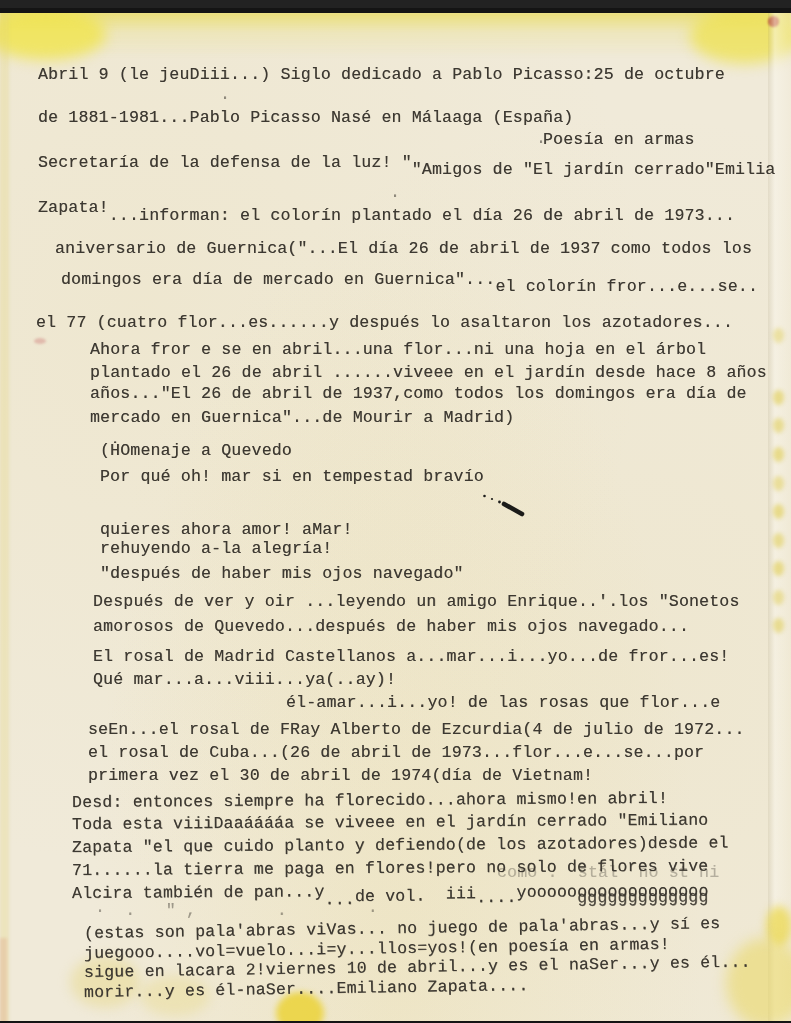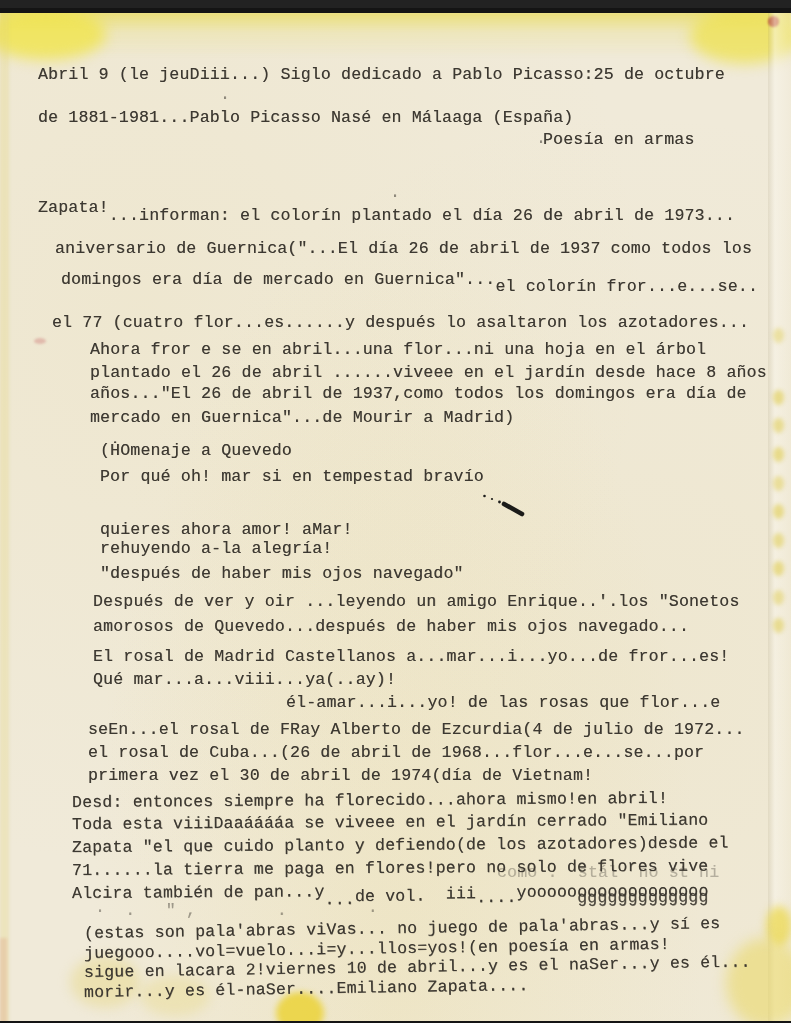--- a/index.html
+++ b/index.html
@@ -87,40 +87,41 @@
   <svg class="pen-mark" width="50" height="28" viewBox="0 0 50 28">
     <circle cx="2.5" cy="4" r="1.3" fill="#1d1d1b"></circle>
     <circle cx="10" cy="7" r="1.1" fill="#1d1d1b"></circle>
     <circle cx="17.5" cy="10" r="1.4" fill="#1d1d1b"></circle>
     <path d="M22,12 L40,22" stroke="#1b1b19" stroke-width="4.6" stroke-linecap="round" fill="none"></path>
   </svg>
 
 <div class="line" style="left: 38px; top: 57px;"><span>Abril 9 (le jeuDiii...) Siglo dedicado a Pablo Picasso:25 de octubre</span></div>
     <div class="line" style="left: 38px; top: 100px;"><span>de 1881-1981...Pablo Picasso Nasé en Málaaga (España)</span></div>
     <div class="line" style="left: 543px; top: 122px;"><span>Poesía en armas</span></div>
+    <div class="line" style="left: 38px; top: 145px;"><span>Secretaría de la defensa de la luz! "</span><span style="top: 7px;">"Amigos de "El jardín cerrado"Emilia</span></div>
     <div class="line" style="left: 38px; top: 190px;"><span>Zapata!</span><span style="top: 8px;">...informan: el colorín plantado el día 26 de abril de 1973...</span></div>
     <div class="line" style="left: 55px; top: 231px;"><span>aniversario de Guernica("...El día 26 de abril de 1937 como todos los</span></div>
     <div class="line" style="left: 61px; top: 262px;"><span>domingos era día de mercado en Guernica"...</span><span style="top: 7px;">el colorín fror...e...se..</span></div>
-    <div class="line" style="left: 52px; top: 305px; text-align: right;"><span>el 77 (cuatro flor...es......y después lo asaltaron los azotadores...</span></div>
+    <div class="line" style="left: 36px; top: 305px; text-align: right;"><span>el 77 (cuatro flor...es......y después lo asaltaron los azotadores...</span></div>
     <div class="line" style="left: 90px; top: 332px;"><span>Ahora fror e se en abril...una flor...ni una hoja en el árbol</span></div>
     <div class="line" style="left: 90px; top: 355px;"><span>plantado el 26 de abril ......viveee en el jardín desde hace 8 años</span></div>
     <div class="line" style="left: 90px; top: 376px;"><span>años..."El 26 de abril de 1937,como todos los domingos era día de</span></div>
     <div class="line" style="left: 90px; top: 400px;"><span>mercado en Guernica"...de Mourir a Madrid)</span></div>
     <div class="line" style="left: 100px; top: 433px;"><span>(ḢOmenaje a Quevedo</span></div>
     <div class="line" style="left: 100px; top: 459px;"><span>Por qué oh! mar si en tempestad bravío</span></div>
     <div class="line" style="left: 100px; top: 512px;"><span>quieres ahora amor! aMar!</span></div>
     <div class="line" style="left: 100px; top: 531px;"><span>rehuyendo a-la alegría!</span></div>
     <div class="line" style="left: 100px; top: 556px;"><span>"después de haber mis ojos navegado"</span></div>
     <div class="line" style="left: 93px; top: 609px;"><span>amorosos de Quevedo...después de haber mis ojos navegado...</span></div>
     <div class="line" style="left: 93px; top: 584px;"><span>Después de ver y oir ...leyendo un amigo Enrique..'.los "Sonetos</span></div>
     <div class="line" style="left: 93px; top: 639px;"><span>El rosal de Madrid Castellanos a...mar...i...yo...de fror...es!</span></div>
     <div class="line" style="left: 93px; top: 662px;"><span>Qué mar...a...viii...ya(..ay)!</span></div>
     <div class="line" style="left: 286px; top: 685px;"><span>él-amar...i...yo! de las rosas que flor...e</span></div>
     <div class="line" style="left: 88px; top: 712px;"><span>seEn...el rosal de FRay Alberto de Ezcurdia(4 de julio de 1972...</span></div>
-    <div class="line" style="left: 88px; top: 735px;"><span>el rosal de Cuba...(26 de abril de 1968...flor...e...se...por</span></div>
+    <div class="line" style="left: 88px; top: 735px;"><span>el rosal de Cuba...(26 de abril de 1973...flor...e...se...por</span></div>
     <div class="line" style="left: 88px; top: 758px;"><span>primera vez el 30 de abril de 1974(día de Vietnam!</span></div>
     <div class="line tilt1" style="left: 72px; top: 785px;"><span>Desd: entonces siempre ha florecido...ahora mismo!en abril!</span></div>
     <div class="line tilt1" style="left: 72px; top: 807px;"><span>Toda esta viiiDaaááááa se viveee en el jardín cerrado "Emiliano</span></div>
     <div class="line tilt1" style="left: 72px; top: 830px;"><span>Zapata "el que cuido planto y defiendo(de los azotadores)desde el</span></div>
     <div class="line tilt1" style="left: 72px; top: 853px;"><span>71......la tierra me paga en flores!pero no solo de flores vive</span></div>
     <div class="line faint" style="left: 497px; top: 855px;"><span>como .  stál  no st ni</span></div>
     <div class="line tilt1" style="left: 72px; top: 876px;"><span>Alcira también de pan...y</span><span style="top: 8px;">...</span><span style="top: 5px;">de vol.</span><span style="top: 3px;">  iii</span><span style="top: 7px;">....</span><span style="top: 2px;">yooooo</span><span class="ov" style="top: 2px;"><span class="base">ooooooooooooo</span><span class="over">ggggggggggggg</span></span></div>
     <div class="line faint2" style="left: 95px; top: 893px;"><span>·  .   " ,        .        ·</span></div>
     <div class="line tilt2" style="left: 84px; top: 916px;"><span>(estas son pala'abras viVas... no juego de pala'abras...y sí es</span></div>
     <div class="line tilt2" style="left: 84px; top: 936px;"><span>juegooo....vol=vuelo...i=y...llos=yos!(en poesía en armas!</span></div>

